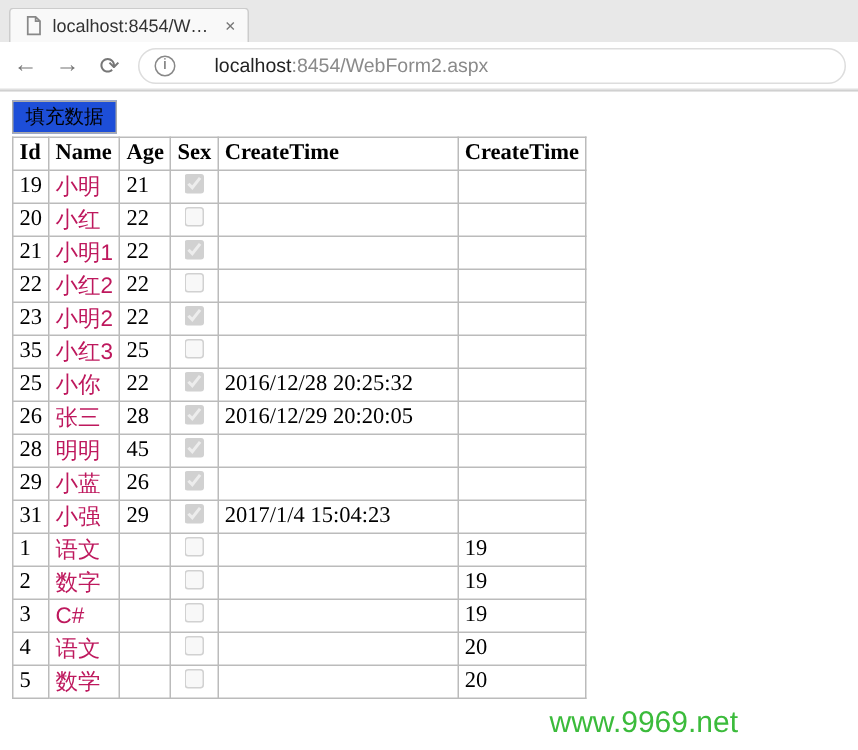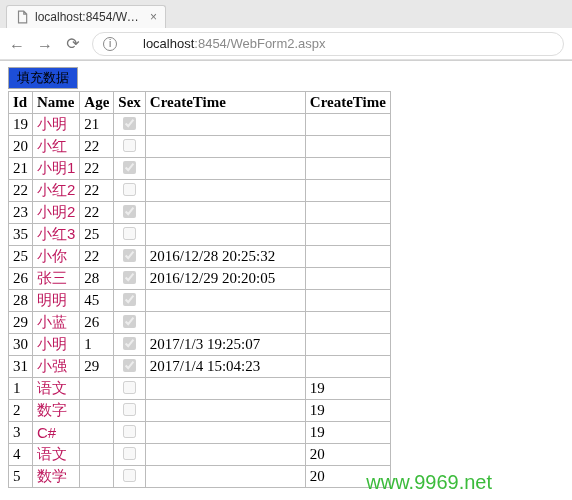--- a/index.html
+++ b/index.html
@@ -141,28 +141,20 @@
         </tr>
         <tr>
           <td class="num">29</td>
           <td class="link">小蓝</td>
           <td class="num">26</td>
           <td class="chk"><input type="checkbox" disabled="" checked="" style=""></td>
           <td class="ct"></td>
           <td class="sid"></td>
         </tr>
         <tr>
-          <td class="num">30</td>
-          <td class="link">小明</td>
-          <td class="num">1</td>
-          <td class="chk"><input type="checkbox" disabled="" checked="" style=""></td>
-          <td class="ct">2017/1/3 19:25:07</td>
-          <td class="sid"></td>
-        </tr>
-        <tr>
           <td class="num">31</td>
           <td class="link">小强</td>
           <td class="num">29</td>
           <td class="chk"><input type="checkbox" disabled="" checked="" style=""></td>
           <td class="ct">2017/1/4 15:04:23</td>
           <td class="sid"></td>
         </tr>
         <tr>
           <td class="num">1</td>
           <td class="link">语文</td>

